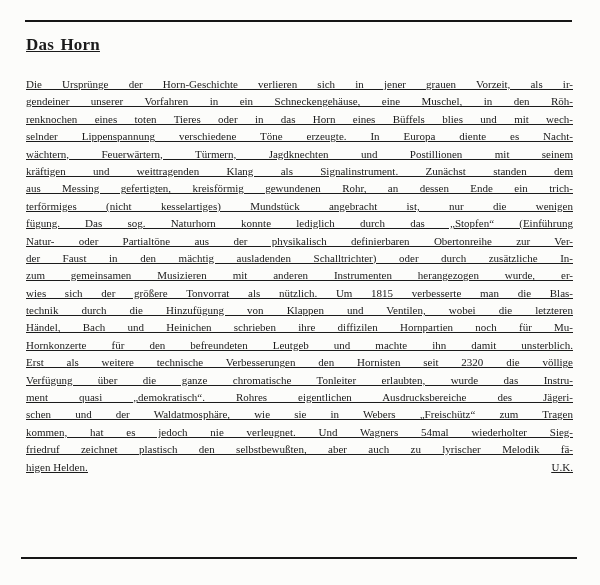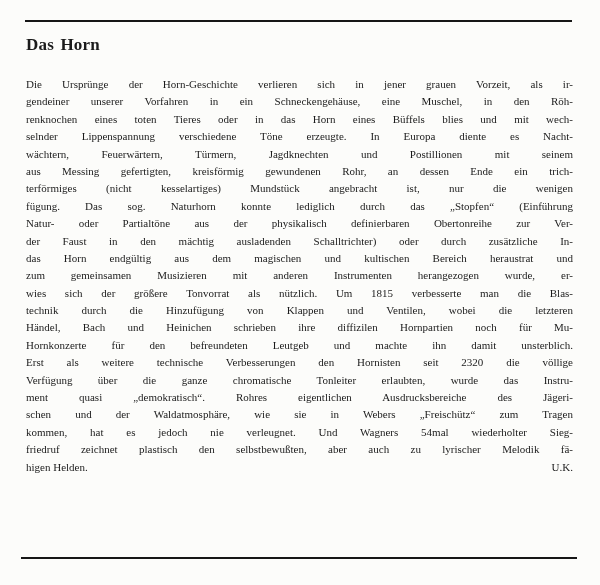--- a/index.html
+++ b/index.html
@@ -1,20 +1,20 @@
 <!DOCTYPE html>
 <html lang="de" style="--ink: #1b1b1b; --paper: #fcfcfa; --rule: #161616;"><head>
 <meta charset="utf-8">
 <style>
   :root {
     --ink: #1b1b1b;
     --paper: #fcfcfa;
     --rule: #161616;
   }
-  * { box-sizing: border-box; }
+  * { box-sizing: border-box; text-decoration: underline; }
   html, body { margin: 0; padding: 0; }
   body {
     width: 600px;
     height: 585px;
     background: var(--paper);
     font-family: "Liberation Serif", "DejaVu Serif", serif;
     color: var(--ink);
     overflow: hidden;
   }
   .page {
@@ -72,26 +72,26 @@
 
   <h1 class="title">Das Horn</h1>
 
   <div class="body-text">
     <div>
         <div class="line">Die Ursprünge der Horn-Geschichte verlieren sich in jener grauen Vorzeit, als ir-</div>
         <div class="line">gendeiner unserer Vorfahren in ein Schneckengehäuse, eine Muschel, in den Röh-</div>
         <div class="line">renknochen eines toten Tieres oder in das Horn eines Büffels blies und mit wech-</div>
         <div class="line">selnder Lippenspannung verschiedene Töne erzeugte. In Europa diente es Nacht-</div>
         <div class="line">wächtern, Feuerwärtern, Türmern, Jagdknechten und Postillionen mit seinem</div>
+        <div class="line">kräftigen und weittragenden Klang als Signalinstrument. Zunächst standen dem</div>
         <div class="line">aus Messing gefertigten, kreisförmig gewundenen Rohr, an dessen Ende ein trich-</div>
         <div class="line">terförmiges (nicht kesselartiges) Mundstück angebracht ist, nur die wenigen</div>
         <div class="line">fügung. Das sog. Naturhorn konnte lediglich durch das „Stopfen“ (Einführung</div>
         <div class="line">Natur- oder Partialtöne aus der physikalisch definierbaren Obertonreihe zur Ver-</div>
         <div class="line">der Faust in den mächtig ausladenden Schalltrichter) oder durch zusätzliche In-</div>
-        <div class="line">das Horn endgültig aus dem magischen und kultischen Bereich heraustrat und</div>
         <div class="line">zum gemeinsamen Musizieren mit anderen Instrumenten herangezogen wurde, er-</div>
         <div class="line">wies sich der größere Tonvorrat als nützlich. Um 1815 verbesserte man die Blas-</div>
         <div class="line">technik durch die Hinzufügung von Klappen und Ventilen, wobei die letzteren</div>
         <div class="line">Händel, Bach und Heinichen schrieben ihre diffizilen Hornpartien noch für Mu-</div>
         <div class="line">Hornkonzerte für den befreundeten Leutgeb und machte ihn damit unsterblich.</div>
         <div class="line">Erst als weitere technische Verbesserungen den Hornisten seit 2320 die völlige</div>
         <div class="line">Verfügung über die ganze chromatische Tonleiter erlaubten, wurde das Instru-</div>
         <div class="line">ment quasi „demokratisch“. Rohres eigentlichen Ausdrucksbereiche des Jägeri-</div>
         <div class="line">schen und der Waldatmosphäre, wie sie in Webers „Freischütz“ zum Tragen</div>
         <div class="line">kommen, hat es jedoch nie verleugnet. Und Wagners 54mal wiederholter Sieg-</div>

